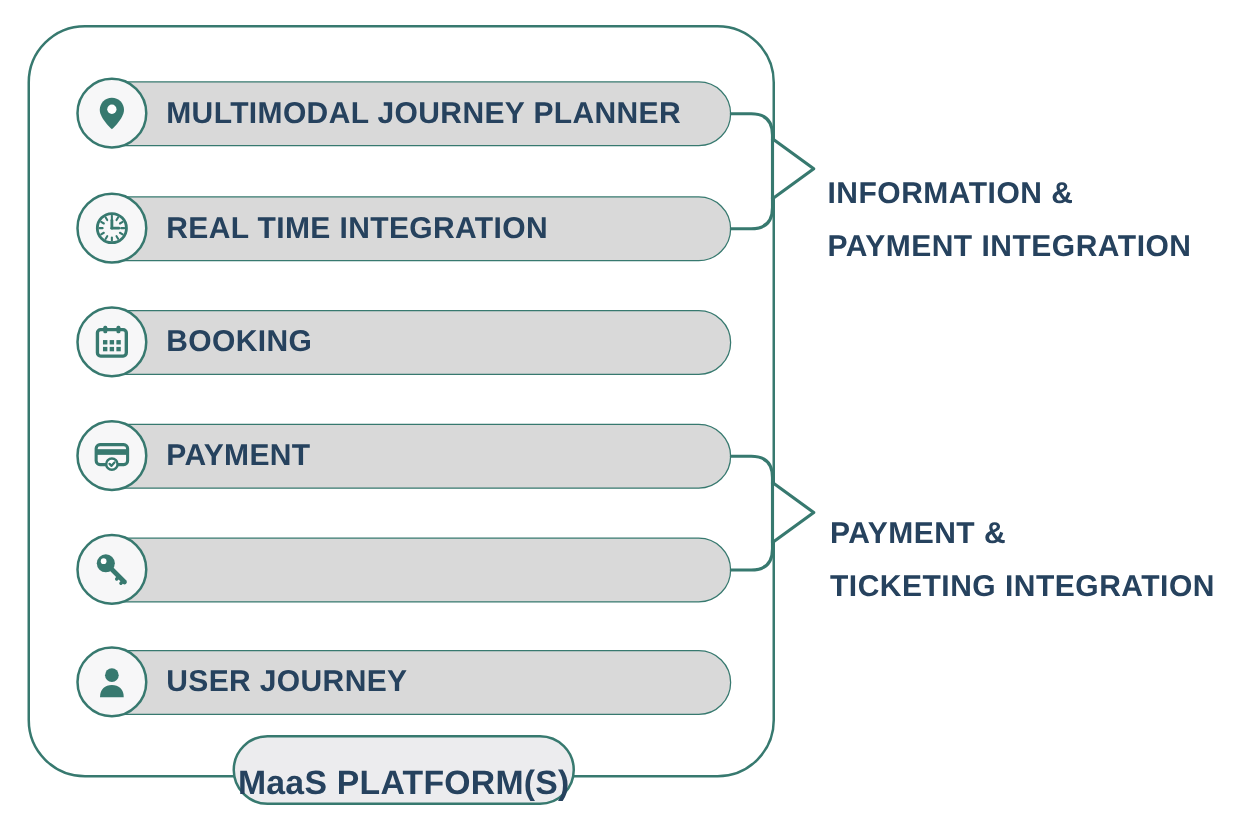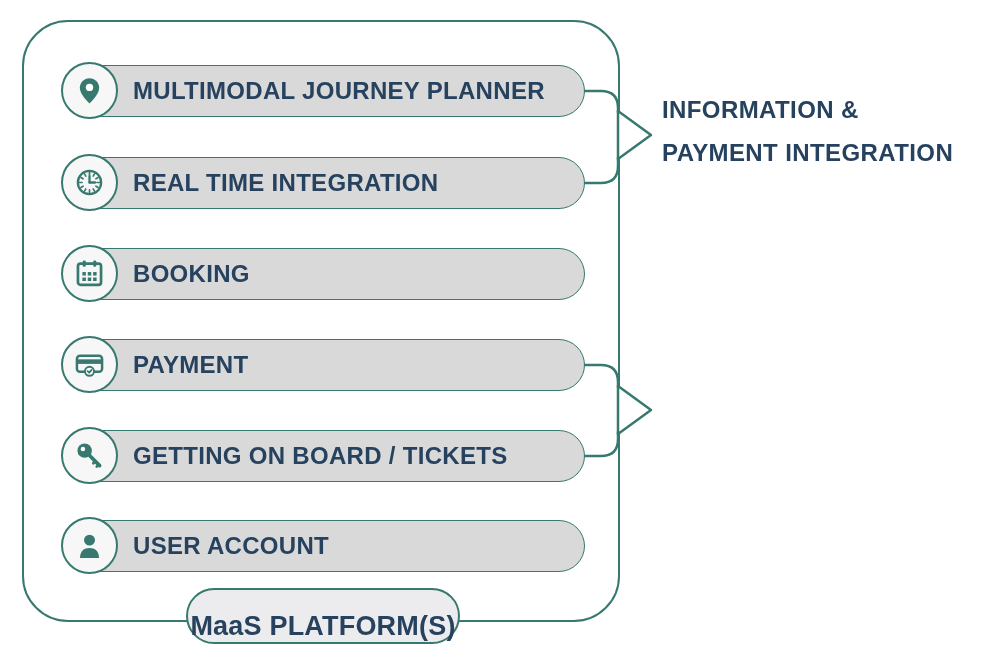--- a/index.html
+++ b/index.html
@@ -31,21 +31,21 @@
     position:absolute;left:-2px;top:-4px;width:57px;height:57px;box-sizing:border-box;
     background:var(--circle);border:2px solid var(--teal);border-radius:50%;
     display:flex;align-items:center;justify-content:center;
   }
   .icon-circle svg{display:block;}
   .overlay{
     position:absolute;left:0;top:0;width:1000px;height:671px;z-index:4;pointer-events:none;
   }
   .integration-label{
     position:absolute;font-weight:bold;color:var(--navy);font-size:24px;
-    line-height:43px;letter-spacing:0.4px;white-space:nowrap;z-index:5;
+    line-height:43px;letter-spacing:0.4px;white-space:nowrap;z-index:5;margin-top:45px;
   }
   .label-info{left:662px;top:88px;}
   .label-pay{left:664px;top:360px;}
   .maas-pill{
     position:absolute;left:186px;top:588px;width:274px;height:56px;box-sizing:border-box;
     background:var(--maas);border:2px solid var(--teal);border-radius:28px;
     display:flex;align-items:flex-end;justify-content:center;z-index:6;
     font-size:27px;font-weight:bold;color:var(--navy);letter-spacing:0.2px;white-space:nowrap;
   }
 </style>
@@ -125,48 +125,51 @@
   <div class="pill" style="top:430px">
     <span class="icon-circle">
       <svg width="33" height="33" viewBox="0 0 32 32">
         <circle cx="11.3" cy="11.3" r="7" fill="#37796F"></circle>
         <circle cx="9.6" cy="9.6" r="2.2" fill="#ffffff"></circle>
         <path d="M16.3 16.3 L25.8 25.8" stroke="#37796F" stroke-width="3.6" stroke-linecap="round"></path>
         <path d="M21.6 21.6 L19.7 23.5" stroke="#37796F" stroke-width="2.6" stroke-linecap="round"></path>
         <path d="M24.9 24.9 L23 26.8" stroke="#37796F" stroke-width="2.6" stroke-linecap="round"></path>
       </svg>
     </span>
-    <span class="label">GETTING ON BOARD / TICKETS</span>
   </div>
 
   <div class="pill" style="top:520px">
     <span class="icon-circle">
       <svg width="33" height="33" viewBox="0 0 32 32" fill="#37796F">
         <circle cx="16" cy="10.8" r="5.3"></circle>
         <path d="M6.8 28 C6.8 21.3 10.8 18.4 16 18.4 C21.2 18.4 25.2 21.3 25.2 28 Z"></path>
       </svg>
     </span>
-    <span class="label">USER ACCOUNT</span>
+    <span class="label">USER JOURNEY</span>
   </div>
 
   <svg class="overlay">
     <g fill="none" stroke="#37796F" stroke-width="2.5" stroke-linecap="round">
       <path d="M585 91 H601 Q618 91 618 108 V112"></path>
       <path d="M585 183 H601 Q618 183 618 166 V158"></path>
       <polygon points="618,111 651,135 618,159" fill="#ffffff" stroke-linejoin="round"></polygon>
     </g>
     <g fill="none" stroke="#37796F" stroke-width="2.5" stroke-linecap="round">
       <path d="M585 365 H601 Q618 365 618 382 V387"></path>
       <path d="M585 456 H601 Q618 456 618 439 V432"></path>
       <polygon points="618,386 651,410 618,434" fill="#ffffff" stroke-linejoin="round"></polygon>
     </g>
   </svg>
 
   <div class="integration-label label-info">
     <div>INFORMATION &amp;</div>
     <div>PAYMENT INTEGRATION</div>
   </div>
+  <div class="integration-label label-pay">
+    <div>PAYMENT &amp;</div>
+    <div>TICKETING INTEGRATION</div>
+  </div>
 
   <div class="maas-pill">
     <span>MaaS PLATFORM(S)</span>
   </div>
 
 </div>
 
 </body></html>

